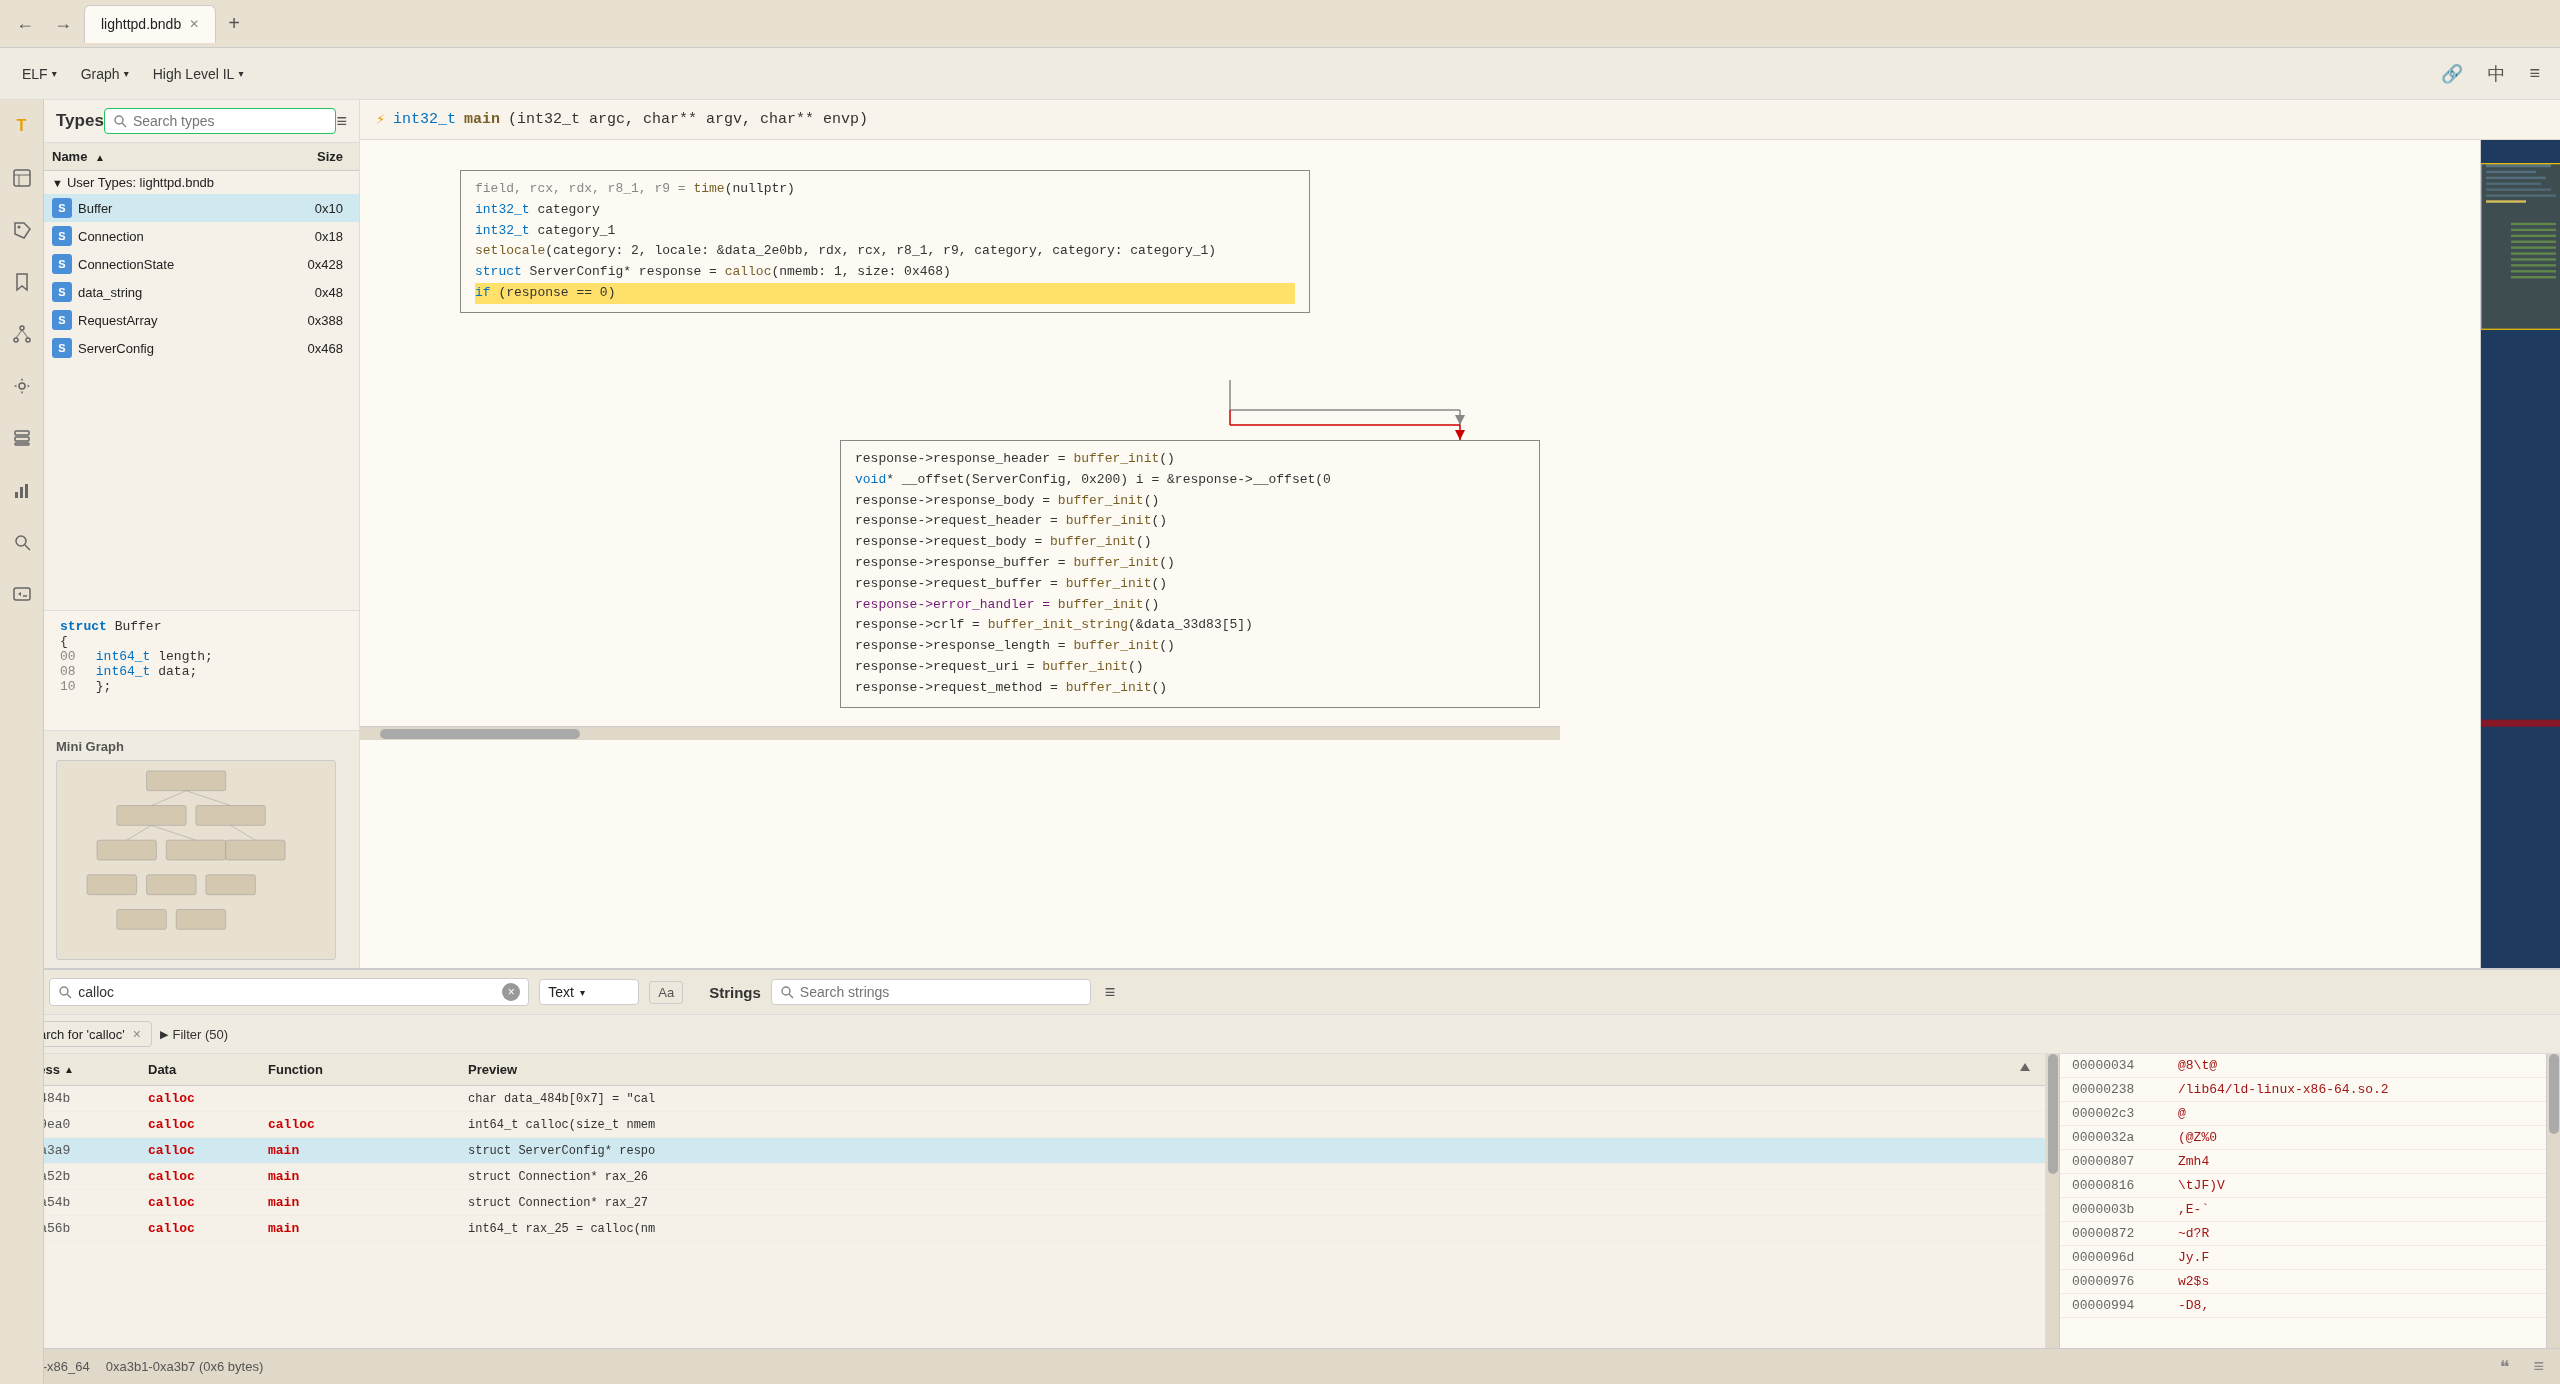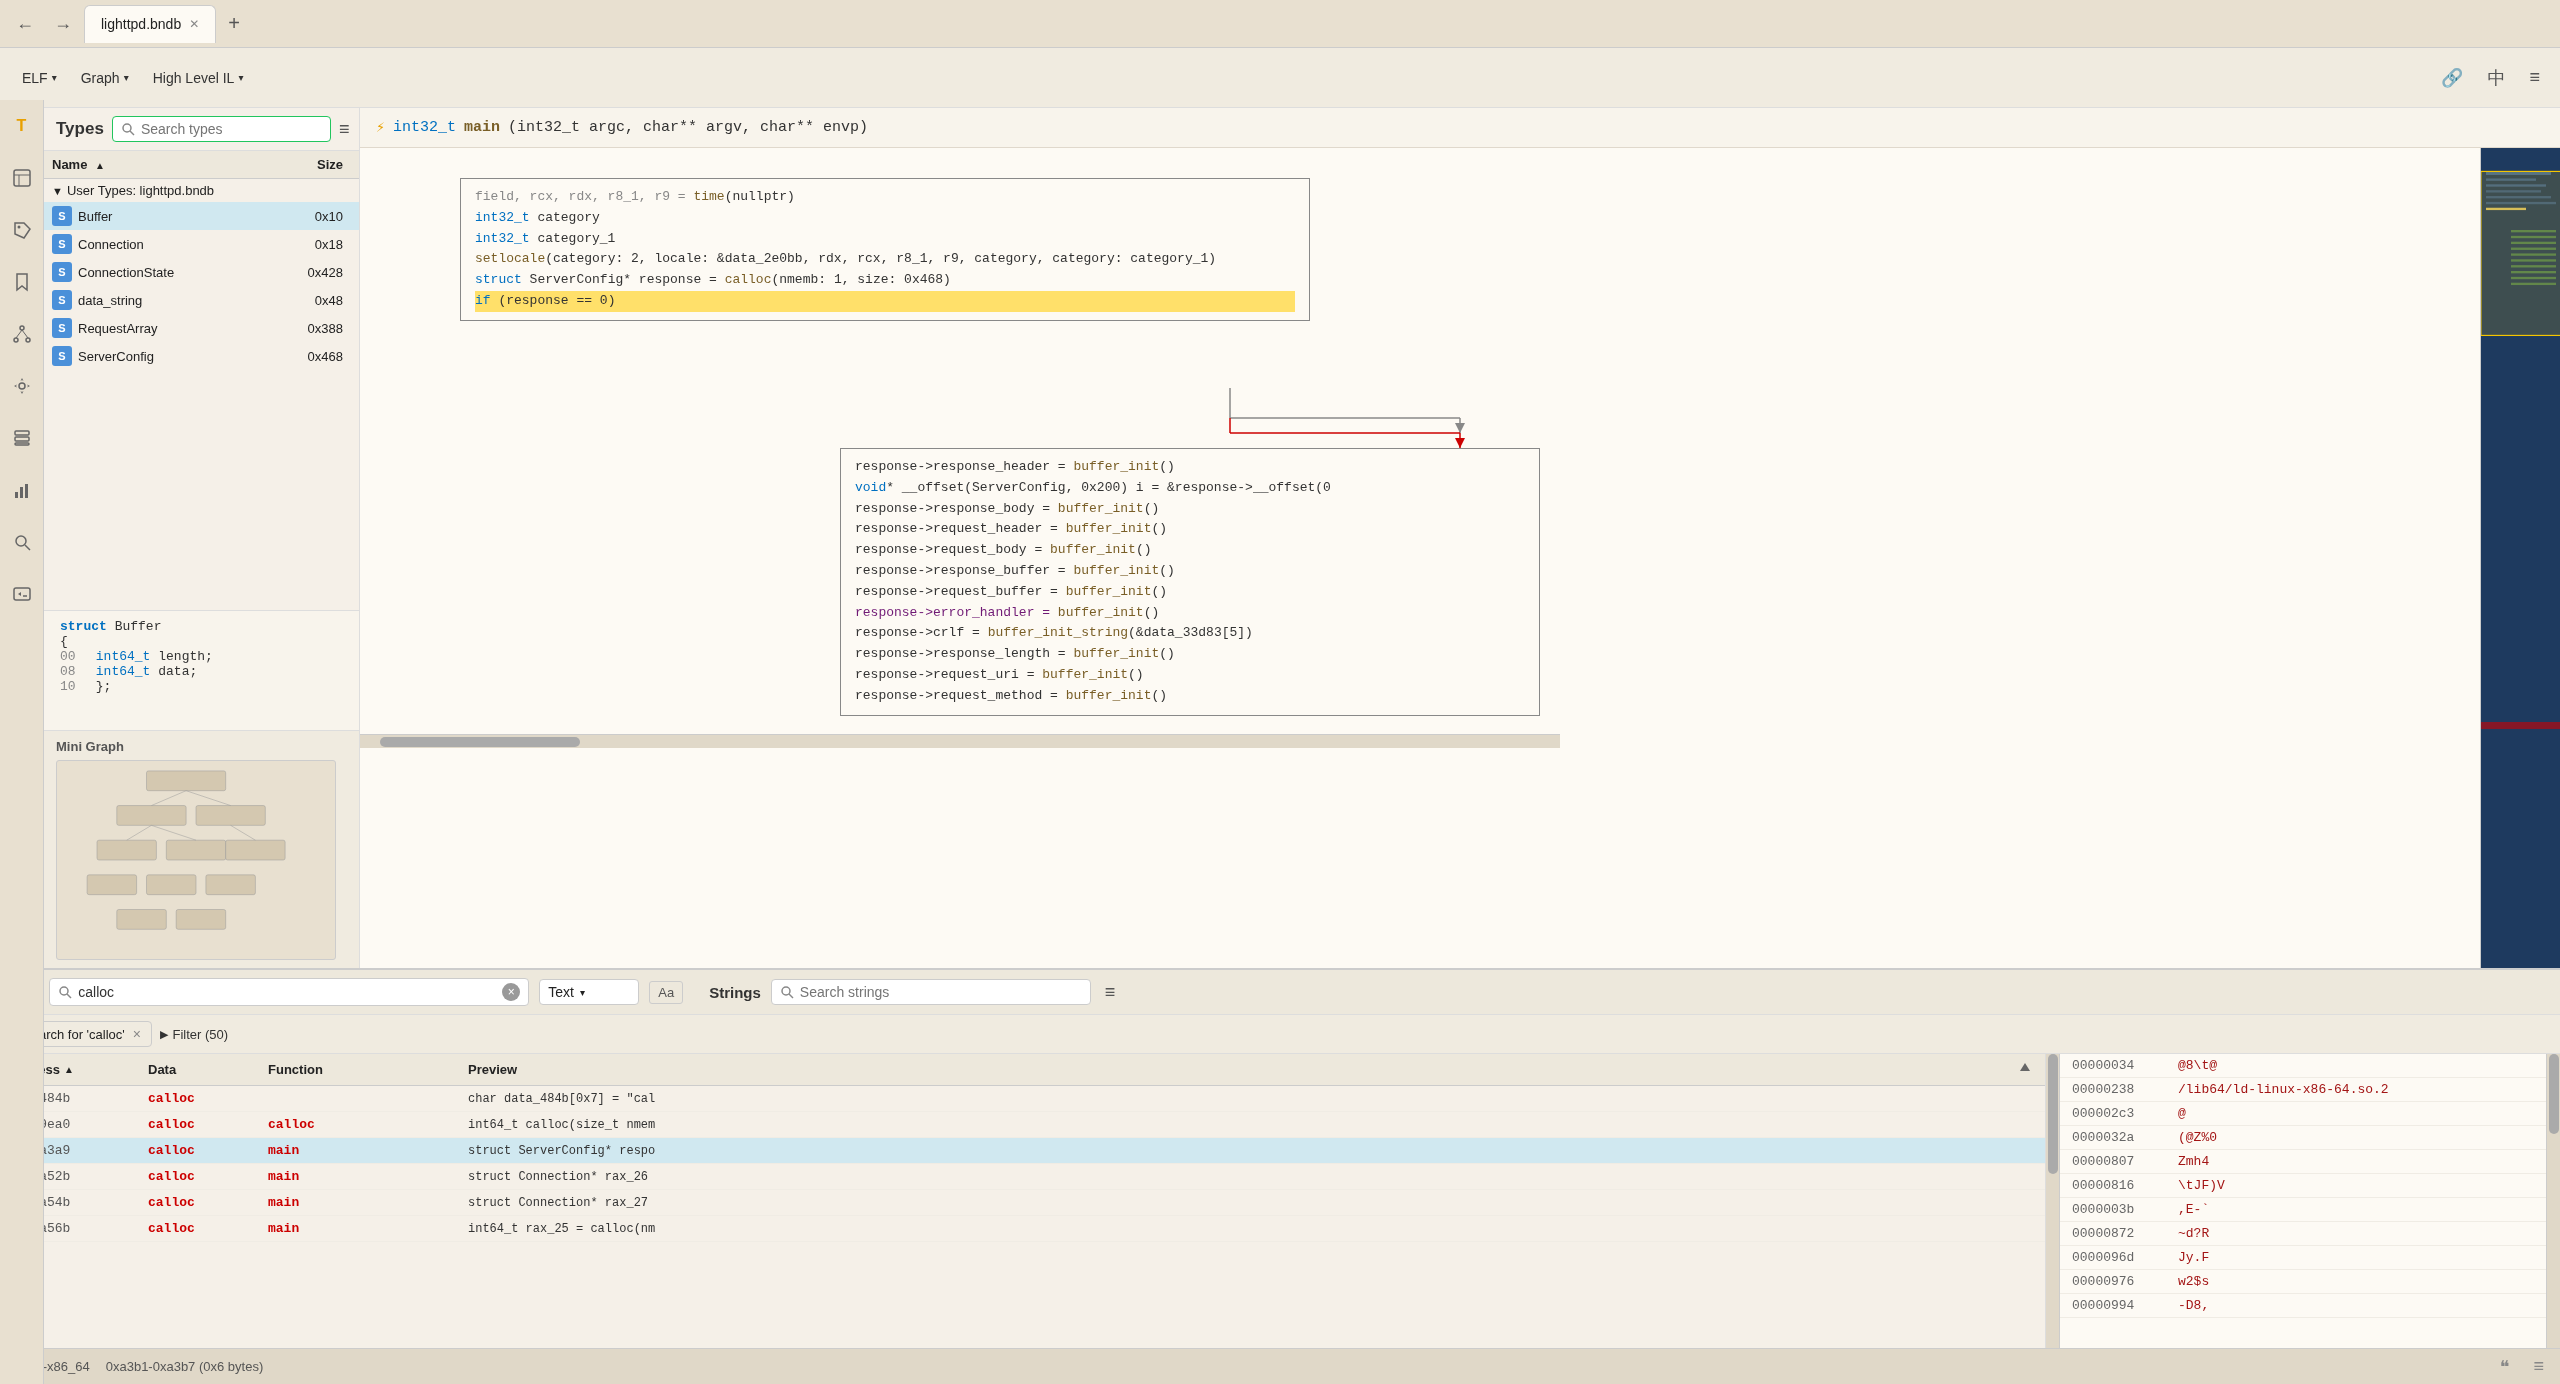--- a/index.html
+++ b/index.html
@@ -65,21 +65,21 @@
       cursor: pointer;
       padding: 0 8px;
     }
 
     
     .main-toolbar {
       display: flex;
       align-items: center;
       background: #f0ebe0;
       border-bottom: 1px solid #ddd;
-      height: 60px;
+      height: 52px;
       padding: 0 12px;
       gap: 4px;
     }
     .toolbar-btn {
       background: none;
       border: none;
       cursor: pointer;
       padding: 4px 10px;
       font-size: 14px;
       color: #333;
@@ -155,21 +155,20 @@
       flex: 1;
       display: flex;
       flex-direction: column;
       overflow: hidden;
       margin-left: 44px;
     }
     .types-header {
       display: flex;
       align-items: center;
       padding: 8px 12px;
-      gap: 8px;
       border-bottom: 1px solid #ddd;
     }
     .types-title {
       font-size: 17px;
       font-weight: 600;
       color: #333;
     }
     .search-input-container {
       flex: 1;
       display: flex;

